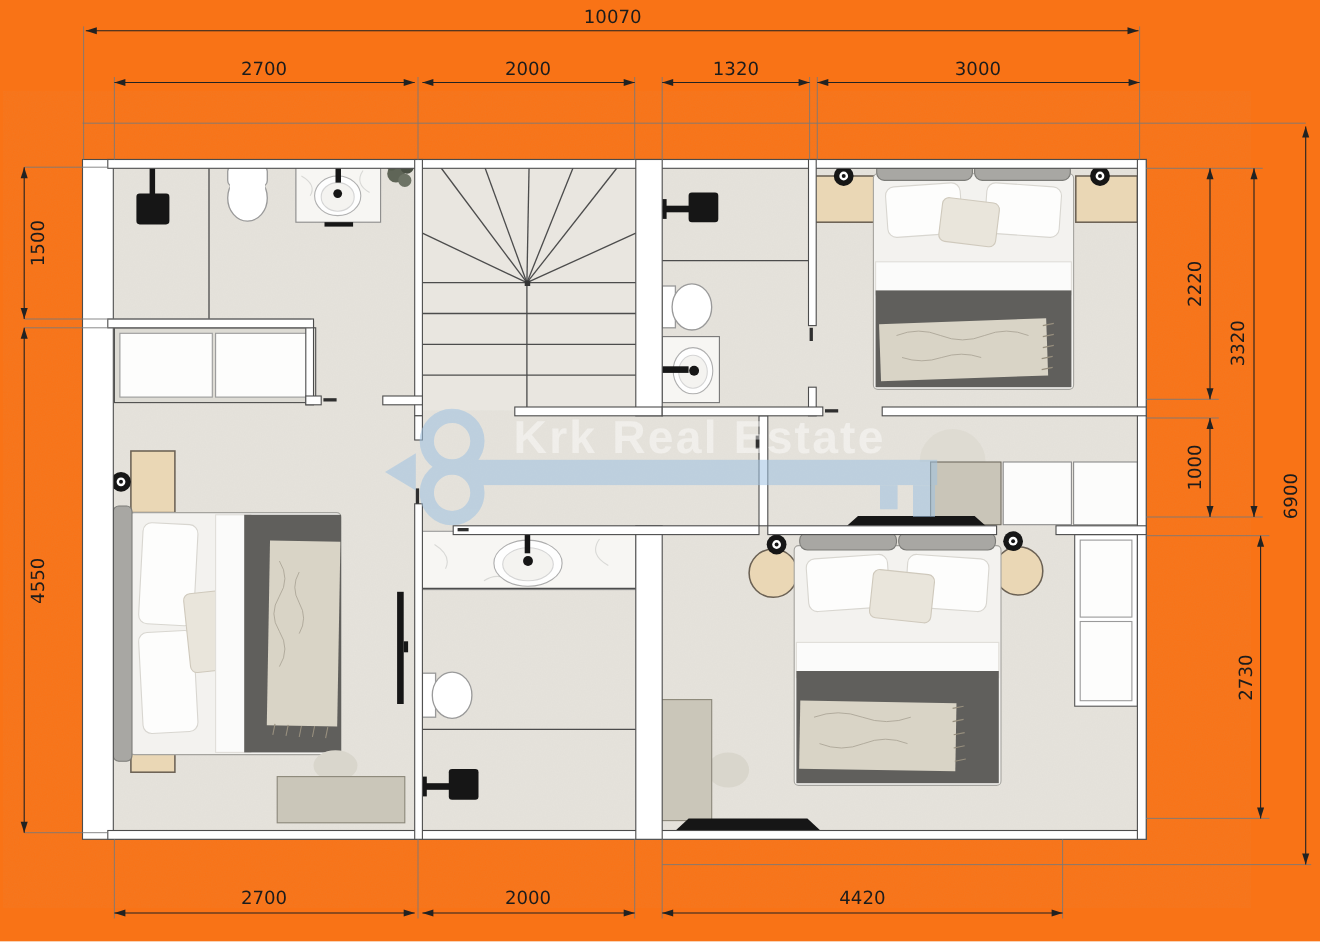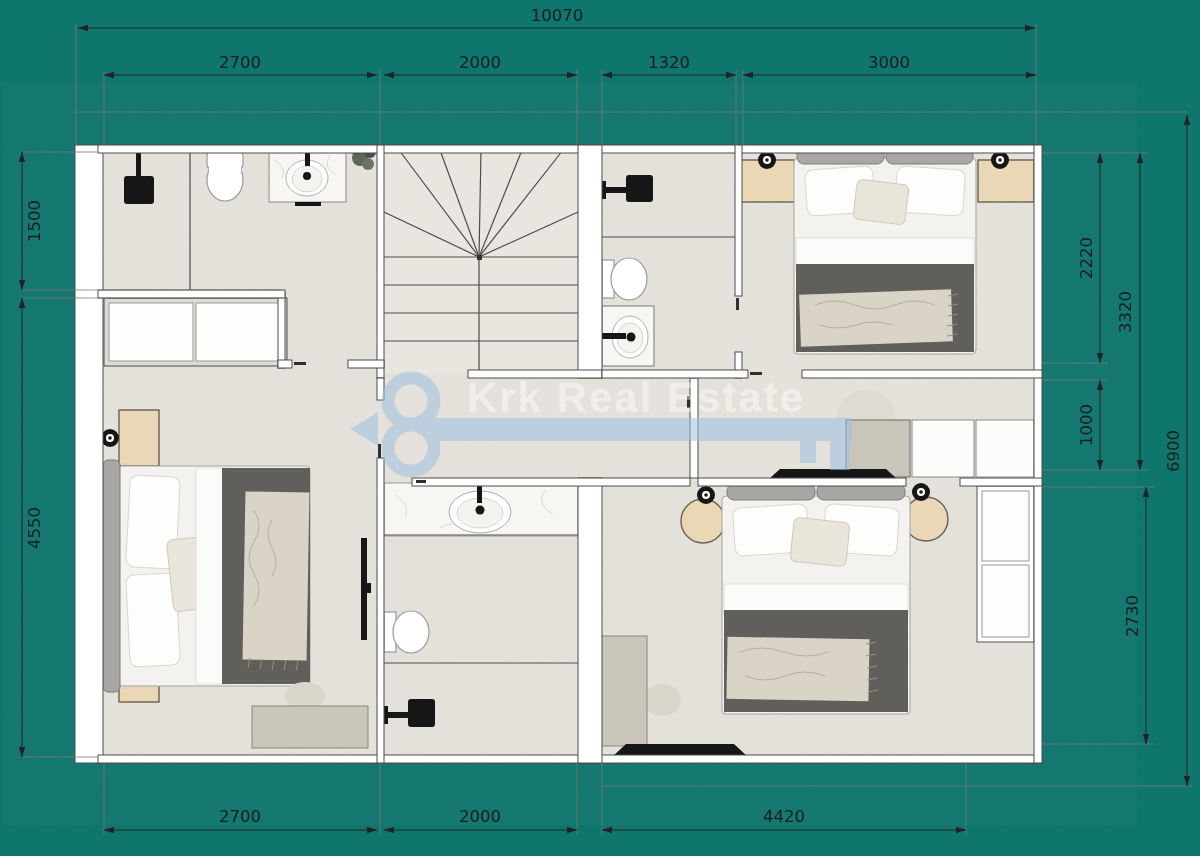--- a/index.html
+++ b/index.html
@@ -1,16 +1,16 @@
 <!DOCTYPE html>
 <html><head>
 <meta charset="utf-8">
 <style>
   html,body{margin:0;padding:0;background:#ffffff;}
-  .canvas{position:relative;width:1200px;height:856px;background:#0f766e;overflow:hidden;
+  .canvas{position:relative;width:1200px;height:856px;background:#f97316;overflow:hidden;
           font-family:"DejaVu Sans",sans-serif;}
   svg text{font-family:"DejaVu Sans",sans-serif;font-size:16.5px;fill:#1c1c1c;}
   svg text.wm{font-family:"Liberation Sans",sans-serif;font-size:42px;font-weight:bold;
               letter-spacing:2px;fill:#ffffff;opacity:.8;}
   .dim{stroke:#222222;stroke-width:1;}
   .ext{stroke:#7a7a7a;stroke-width:.8;}
   .wall{fill:#ffffff;stroke:#4c4c4c;stroke-width:1;}
   .thin{stroke:#4c4c4c;stroke-width:1.2;fill:none;}
   .wc{fill:#ffffff;stroke:#9a9a9a;stroke-width:1.2;}
   .blk{fill:#161616;}

